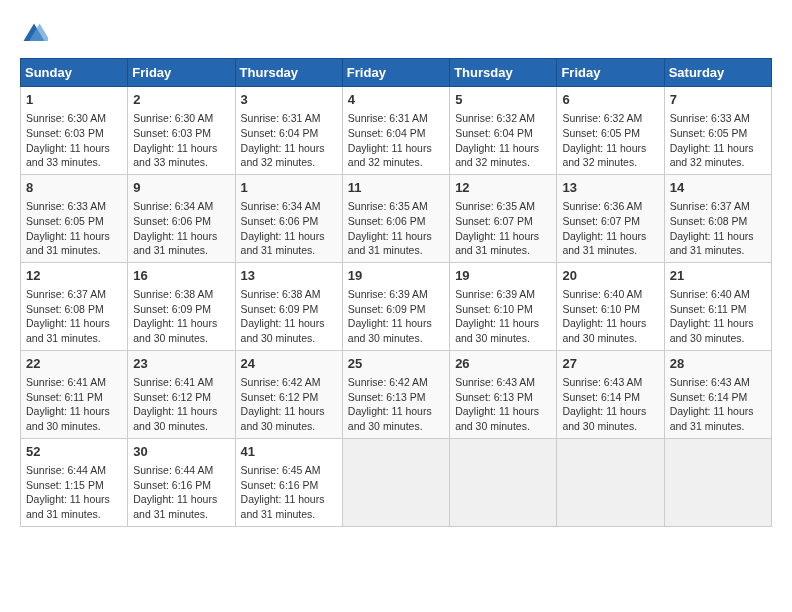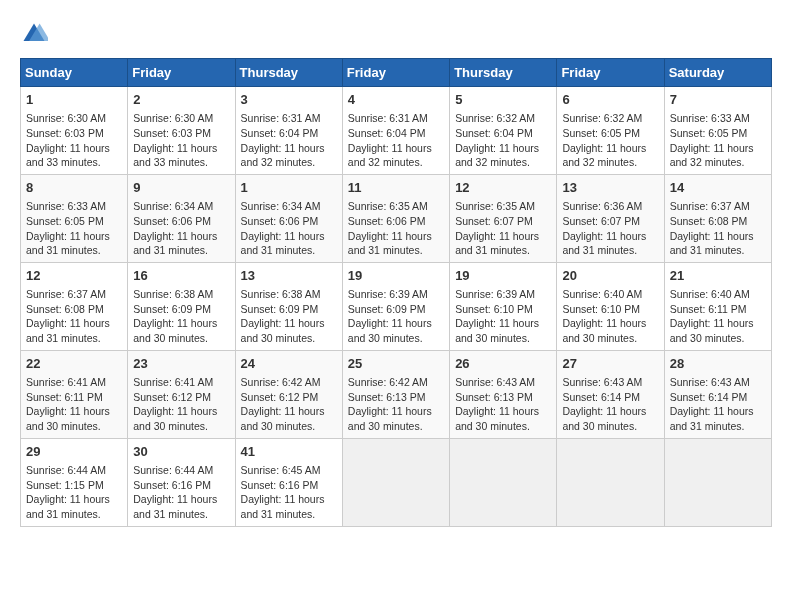--- a/index.html
+++ b/index.html
@@ -316,21 +316,21 @@
         <td>
           <span class="day-num">28</span>
           <div>Sunrise: 6:43 AM</div>
           <div>Sunset: 6:14 PM</div>
           <div>Daylight: 11 hours</div>
           <div>and 31 minutes.</div>
         </td>
       </tr>
       <tr>
         <td>
-          <span class="day-num">29</span>
+          <span class="day-num">52</span>
           <div>Sunrise: 6:44 AM</div>
           <div>Sunset: 1:15 PM</div>
           <div>Daylight: 11 hours</div>
           <div>and 31 minutes.</div>
         </td>
         <td>
           <span class="day-num">30</span>
           <div>Sunrise: 6:44 AM</div>
           <div>Sunset: 6:16 PM</div>
           <div>Daylight: 11 hours</div>

